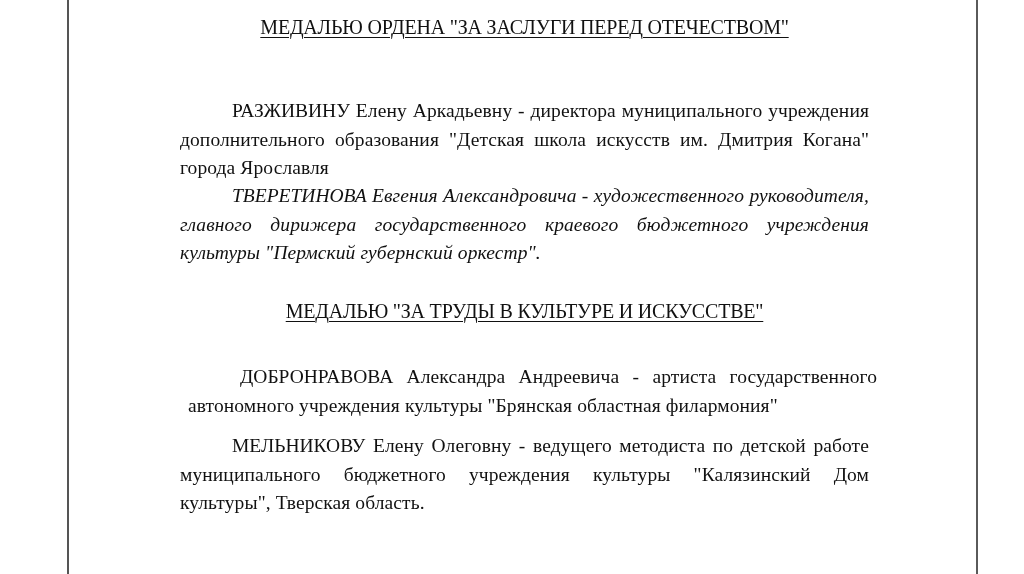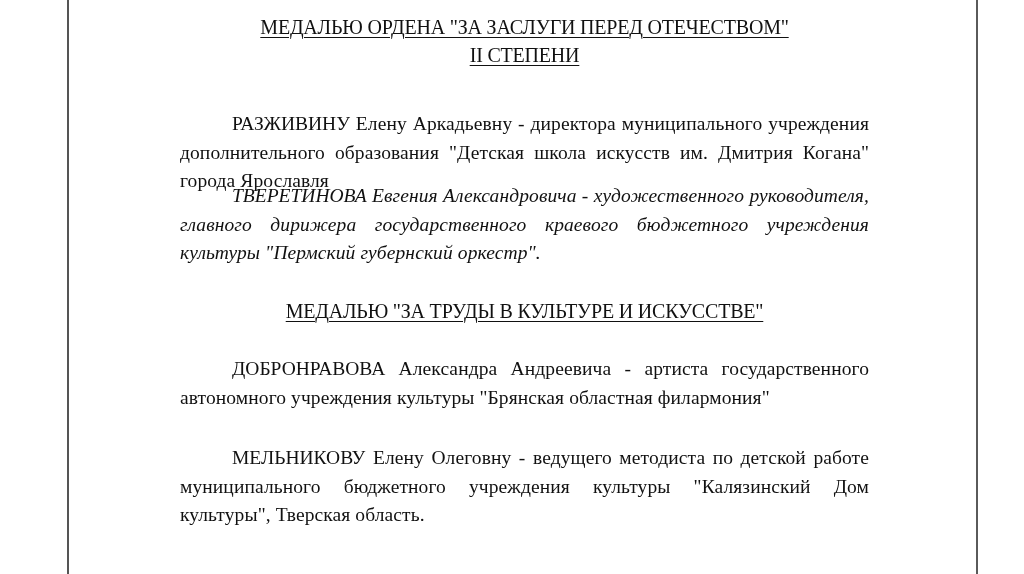--- a/index.html
+++ b/index.html
@@ -63,46 +63,45 @@
     .para {
       position: absolute;
       left: 0;
       width: 689px;
       font-size: 19.5px;
       line-height: 28.5px;
       text-align: justify;
       text-indent: 52px;
       letter-spacing: 0.1px;
     }
-    .p1 { top: 110px; font-family: Liberation Serif, serif; }
+    .p1 { top: 97px; font-family: Liberation Serif, serif; }
     .p2 { top: 182px; font-style: italic; }
     .p3 { top: 355px; }
-    .p4 { top: 444px; }
+    .p4 { top: 432px; }
     .name-upper {
       letter-spacing: 0;
     }
   </style>
 </head>
 <body>
 
 <div class="border-left"></div>
 <div class="border-right"></div>
 
 <div class="page">
 
   <div class="heading heading-1">
     <span>МЕДАЛЬЮ ОРДЕНА "ЗА ЗАСЛУГИ ПЕРЕД ОТЕЧЕСТВОМ"</span><br>
-    <span>II СТЕПЕНИ</span>
   </div>
 
   <p class="para p1" style="margin:0"><span class="name-upper">РАЗЖИВИНУ</span><span> Елену Аркадьевну - директора муниципального учреждения дополнительного образования "Детская школа искусств им. Дмитрия Когана" города Ярославля</span></p>
 
   <p class="para p2" style="margin:0"><span class="name-upper">ТВЕРЕТИНОВА</span><span> Евгения Александровича - художественного руководителя, главного дирижера государственного краевого бюджетного учреждения культуры "Пермский губернский оркестр".</span></p>
 
   <div class="heading heading-2">
     <span>МЕДАЛЬЮ "ЗА ТРУДЫ В КУЛЬТУРЕ И ИСКУССТВЕ"</span>
   </div>
 
-  <p class="para p3" style="margin:0"><span class="name-upper">ДОБРОНРАВОВА</span><span> Александра Андреевича - артиста государственного автономного учреждения культуры "Брянская областная филармония"</span></p>
+  <p class="para p3" style="margin:8px"><span class="name-upper">ДОБРОНРАВОВА</span><span> Александра Андреевича - артиста государственного автономного учреждения культуры "Брянская областная филармония"</span></p>
 
   <p class="para p4" style="margin:0"><span class="name-upper">МЕЛЬНИКОВУ</span><span> Елену Олеговну - ведущего методиста по детской работе муниципального бюджетного учреждения культуры "Калязинский Дом культуры", Тверская область.</span></p>
 
 </div>
 
 </body></html>

